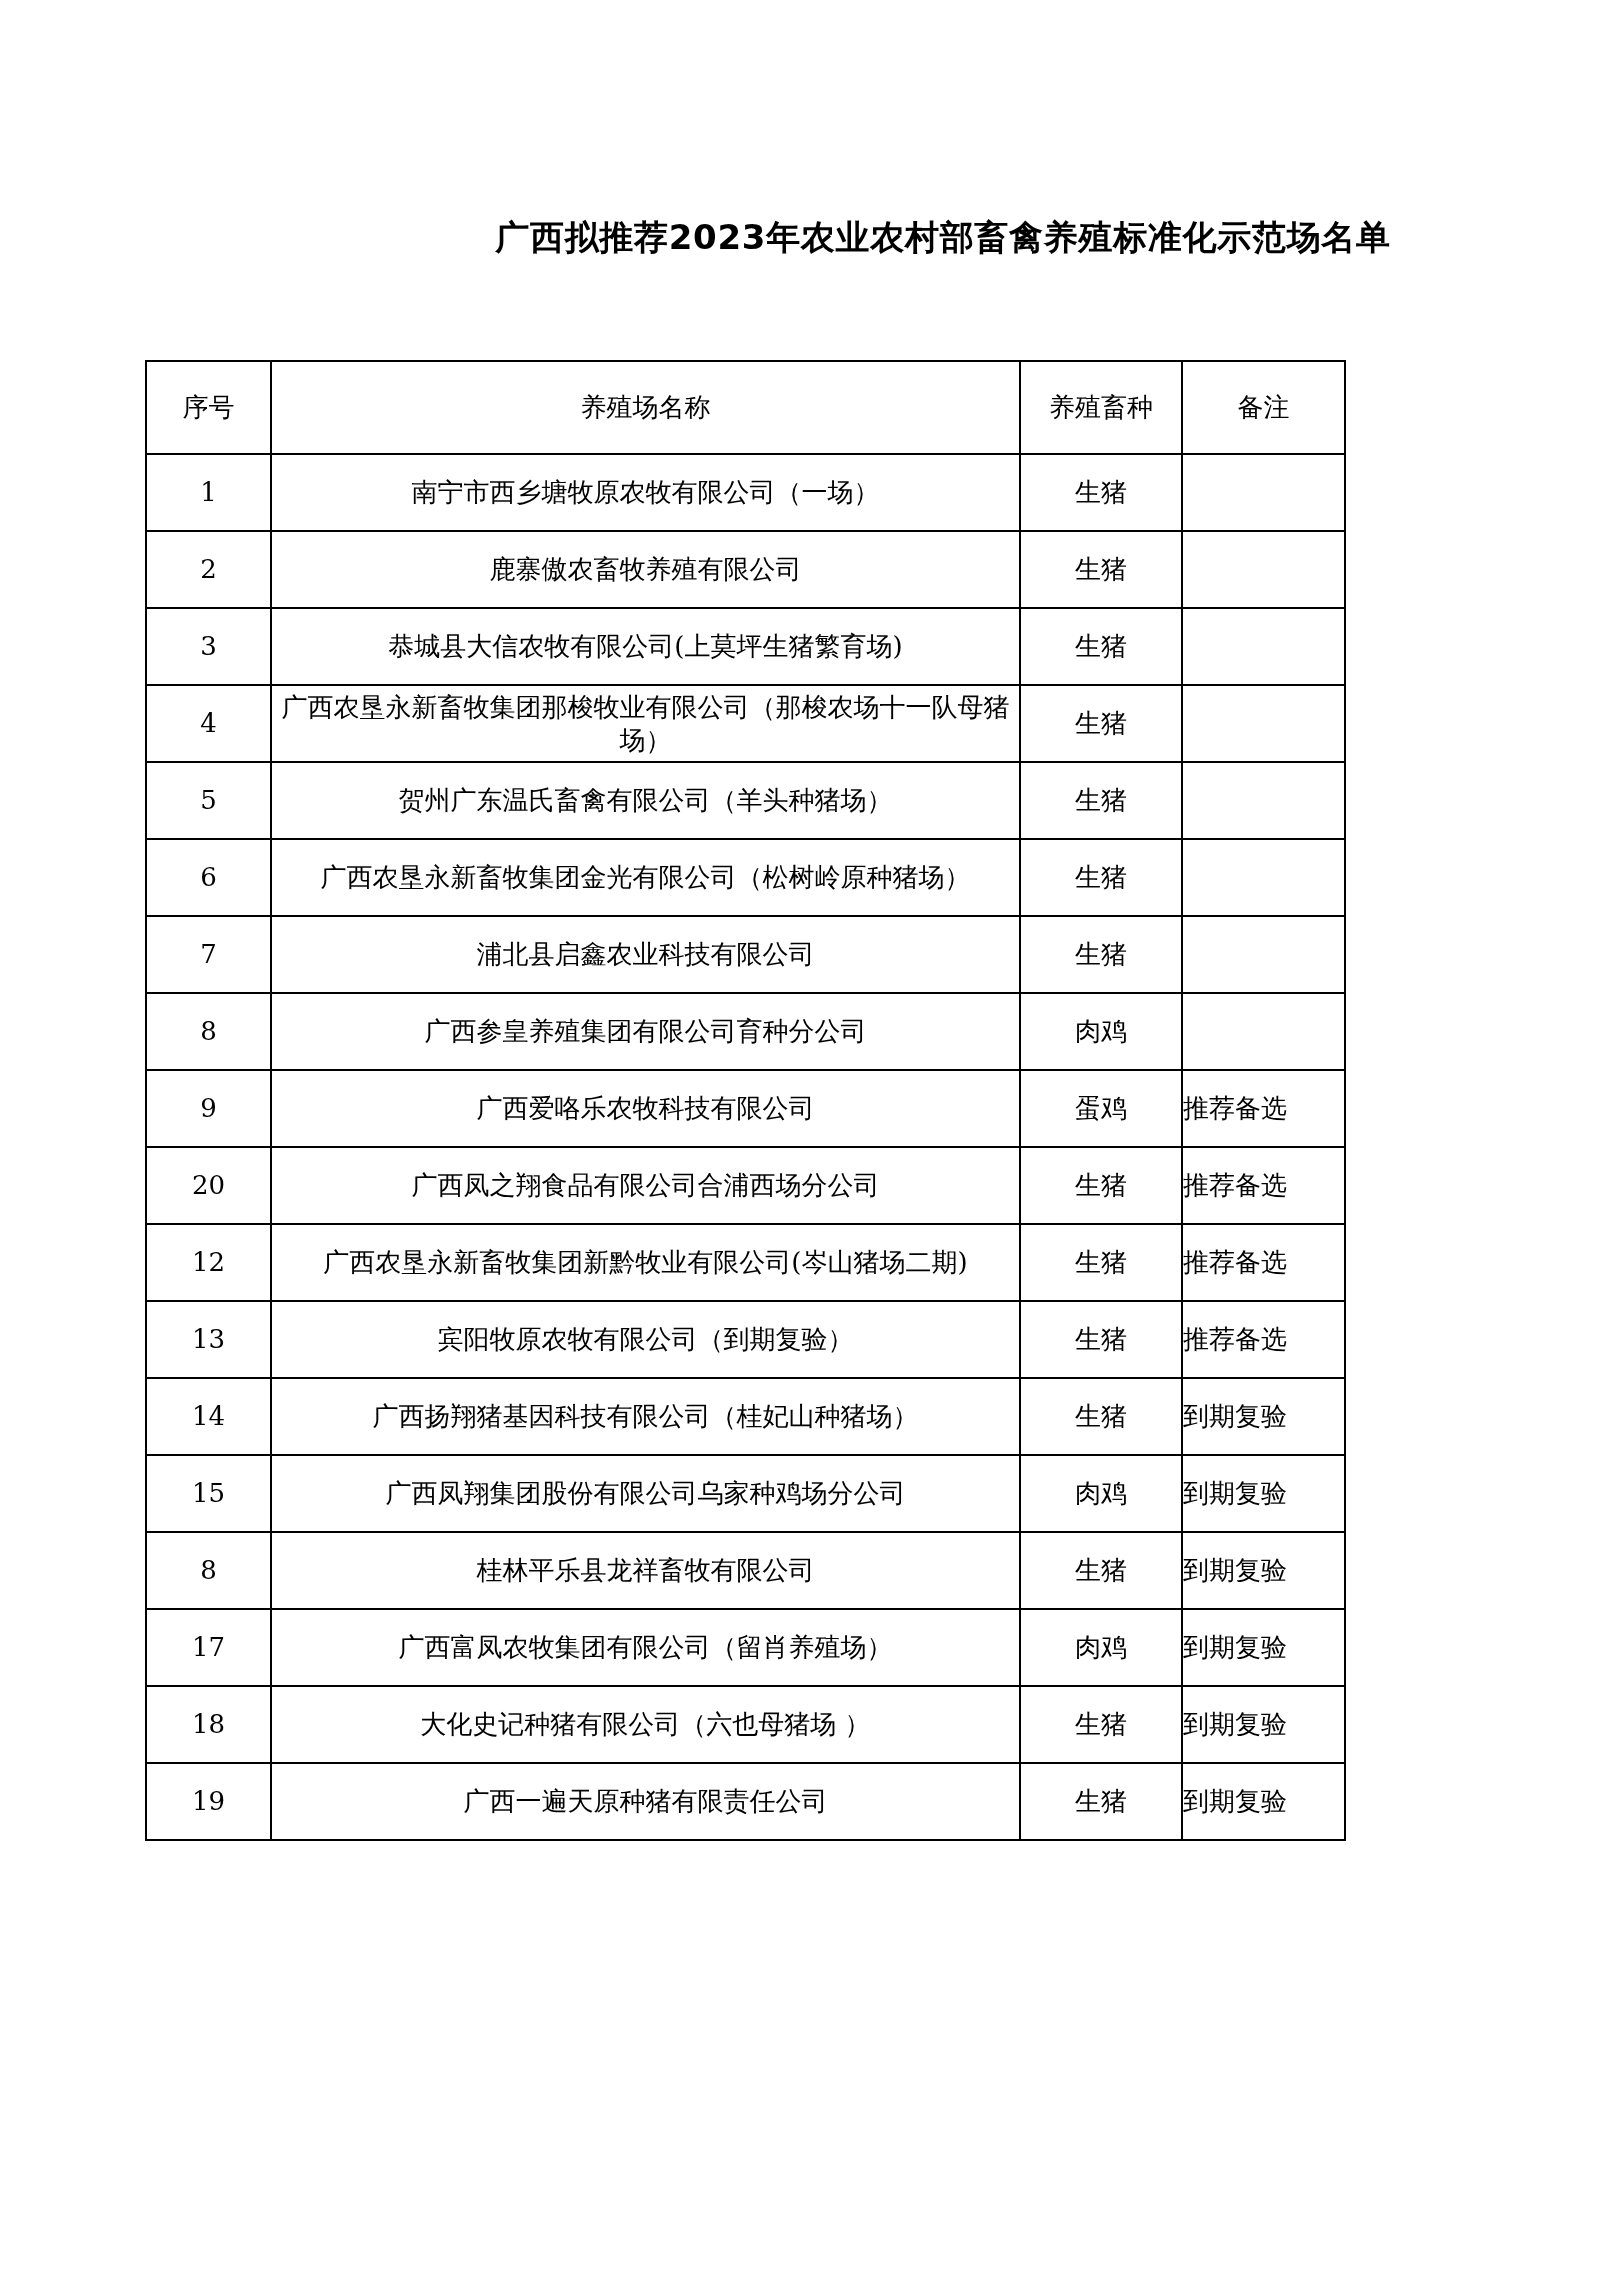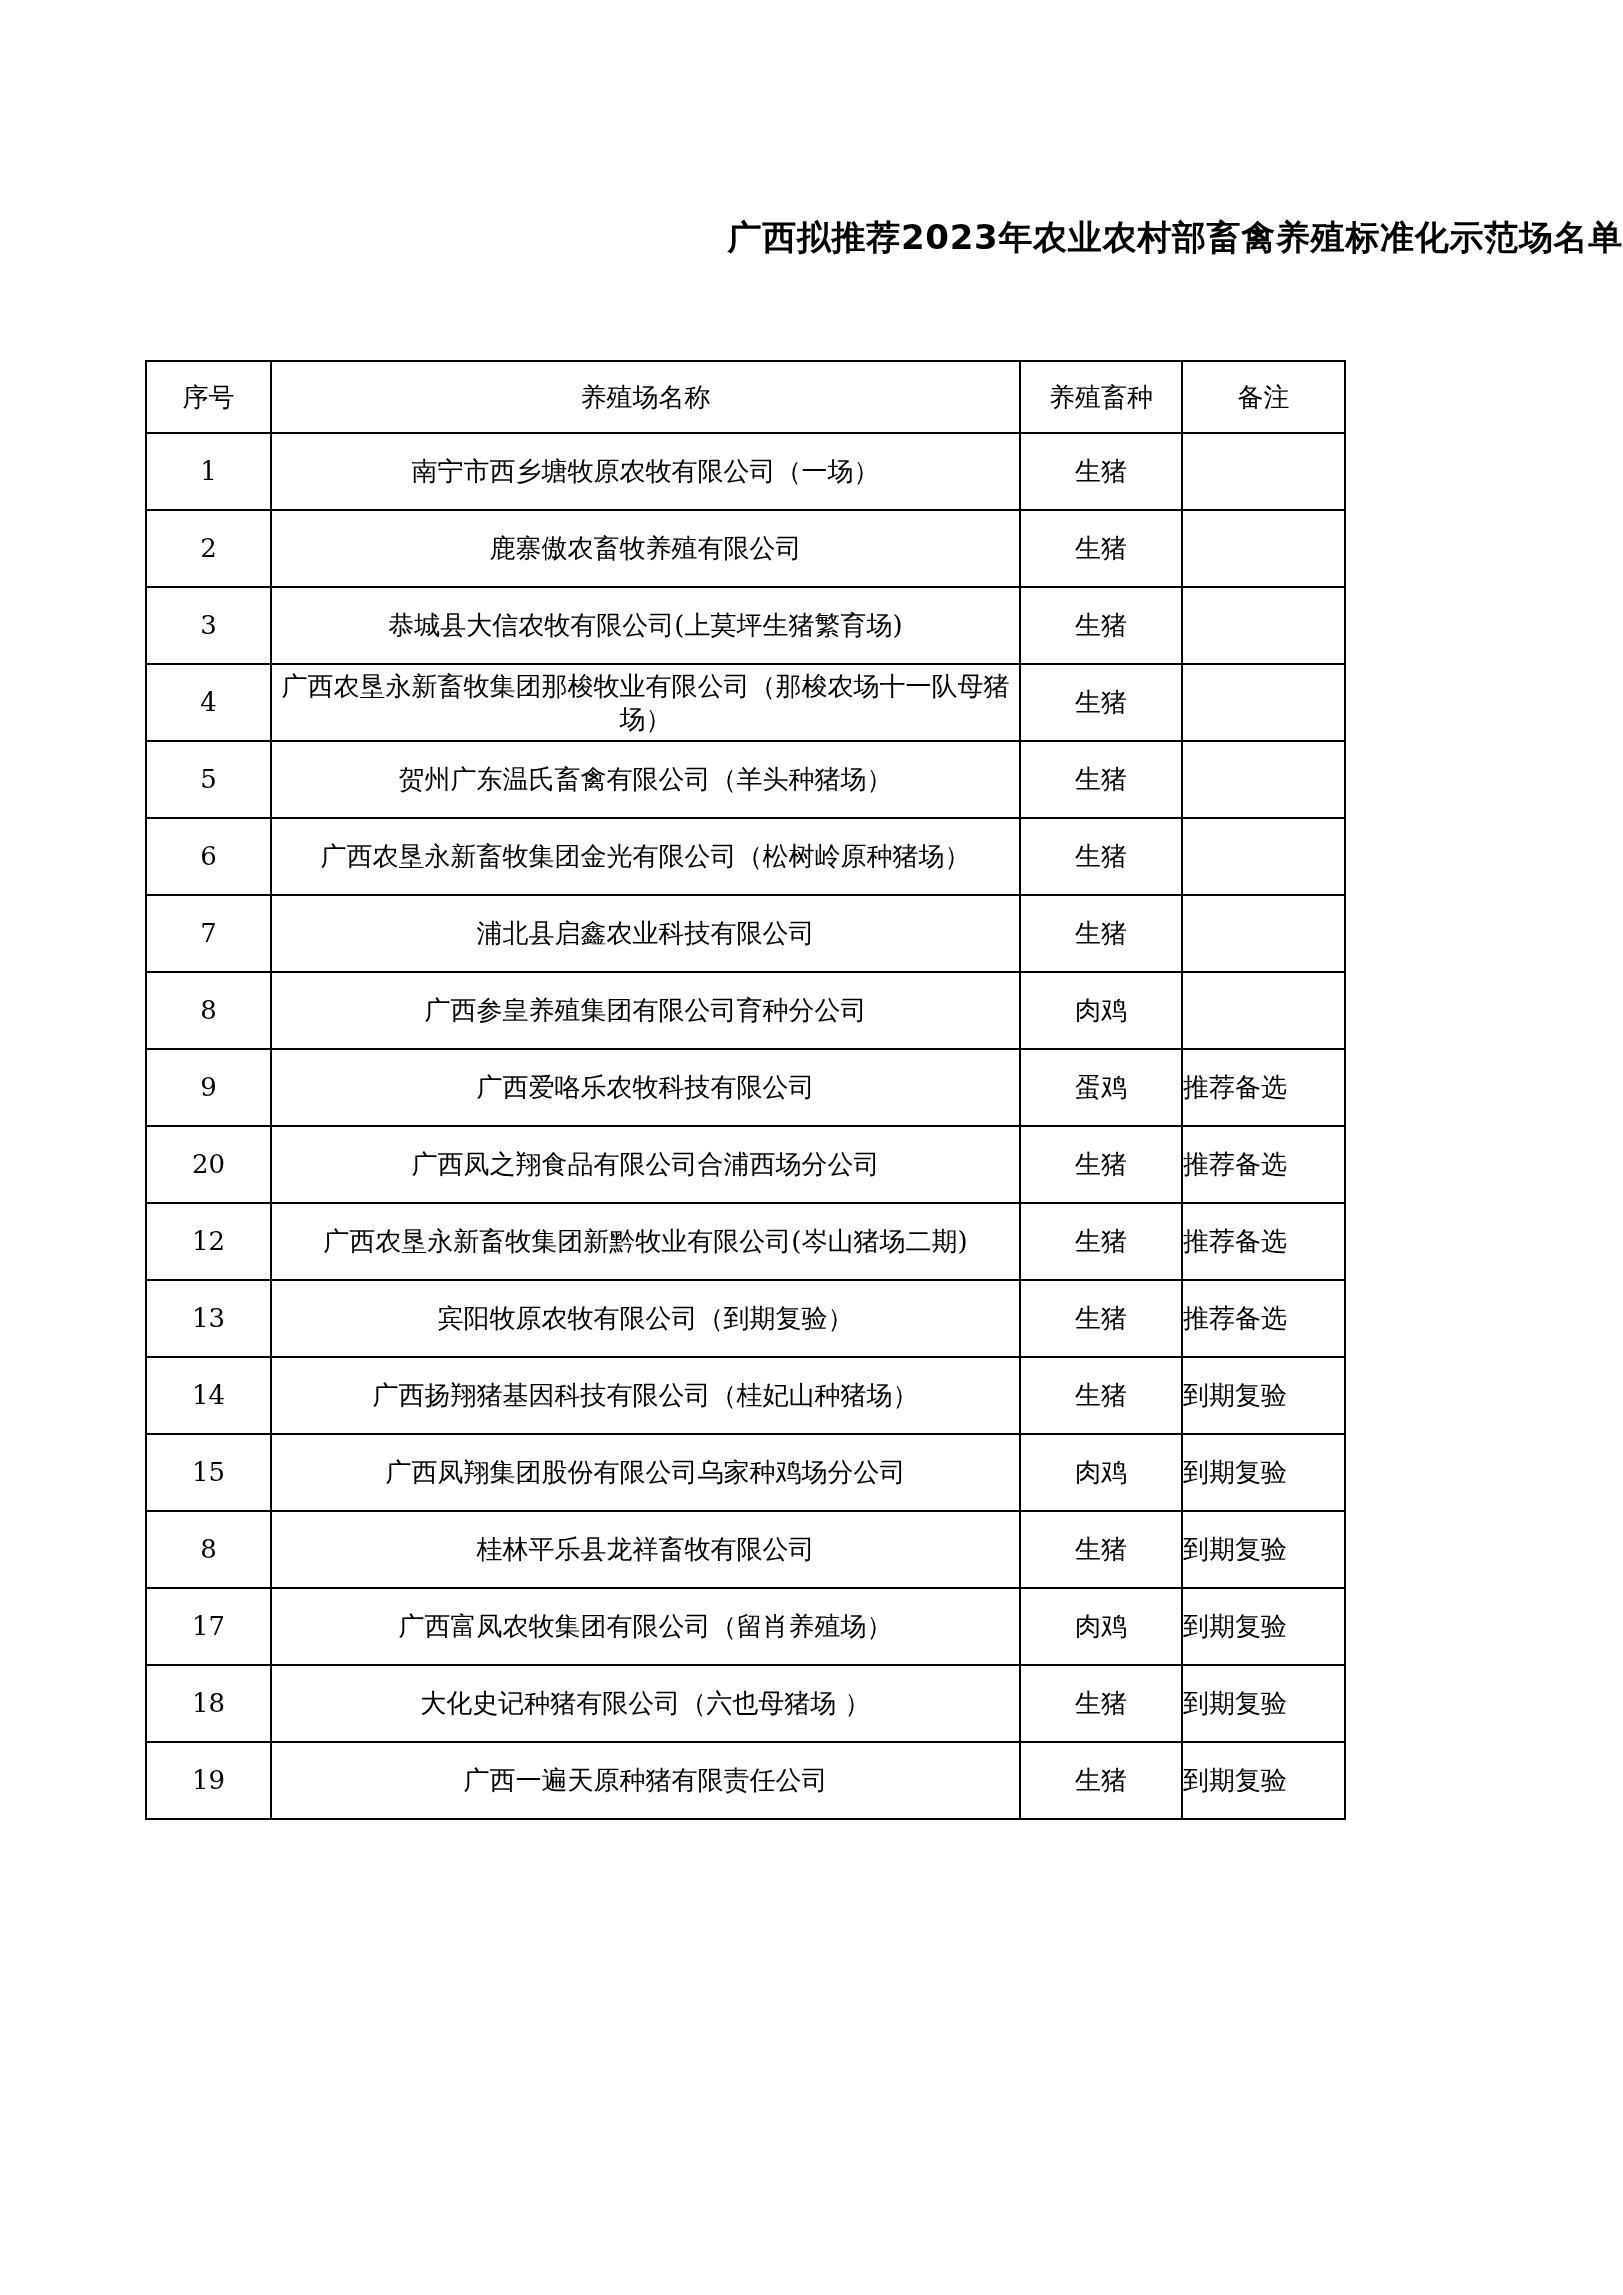--- a/index.html
+++ b/index.html
@@ -13,21 +13,21 @@
     position: relative;
     overflow: hidden;
     font-family: "DejaVu Serif", "Liberation Serif", serif;
     color: #000;
   }
   .page-title {
     position: absolute;
     left: 0;
     top: 208px;
     width: 1623px;
-    text-align: right;
+    text-align: center;
     padding-left: 263px;
     box-sizing: border-box;
     font-family: "DejaVu Sans", "Liberation Sans", sans-serif;
     font-weight: bold;
     font-size: 34px;
     line-height: 59px;
     letter-spacing: 0.7px;
   }
   table.roster {
     position: absolute;
@@ -38,21 +38,21 @@
     width: 1198px;
   }
   table.roster th, table.roster td {
     border: 2.6px solid #000;
     height: 77px;
     padding: 0;
     box-sizing: border-box;
     vertical-align: middle;
   }
   table.roster thead th {
-    height: 72px;
+    height: 93px;
     font-family: "DejaVu Sans", "Liberation Sans", sans-serif;
     font-weight: normal;
     font-size: 26px;
     text-align: center;
   }
   table.roster tbody td {
     font-size: 26px;
     line-height: 33px;
   }
   col.c-idx { width: 125px; }

